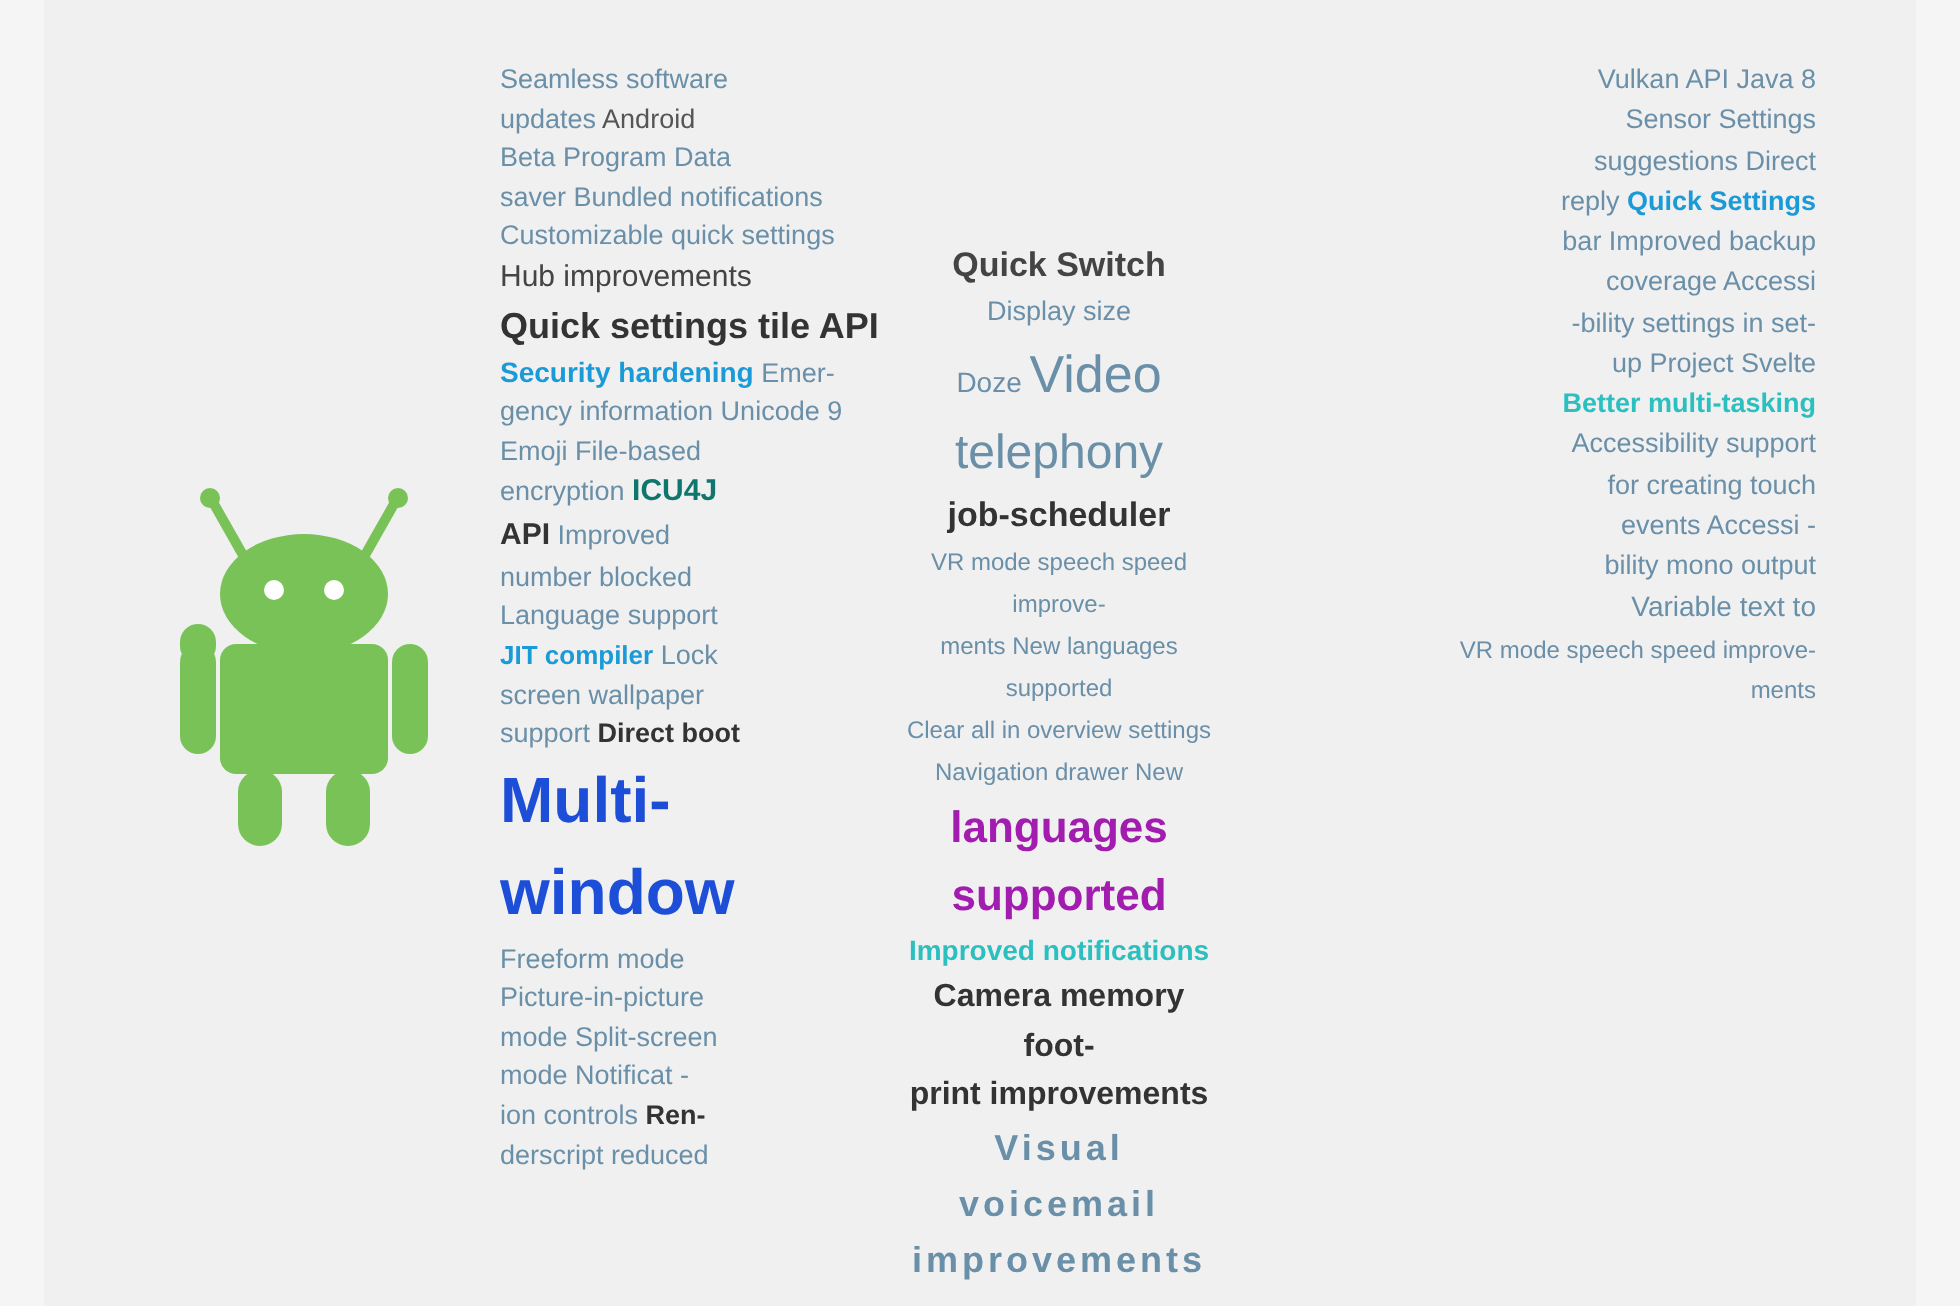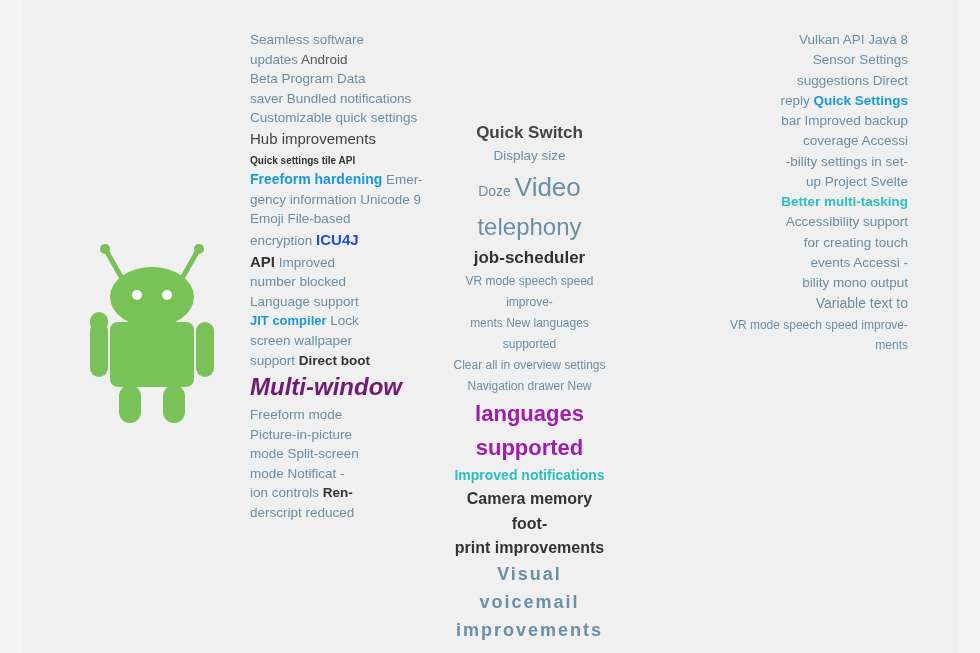--- a/index.html
+++ b/index.html
@@ -107,32 +107,32 @@
     </svg>
   </div>
 
   <div class="col-left">
     <span class="text-normal">Seamless software</span><br>
     <span class="text-normal">updates </span><span class="text-dark"> Android</span><br>
     <span class="text-normal">Beta Program  Data</span><br>
     <span class="text-normal">saver Bundled notifications</span><br>
     <span class="text-normal">Customizable quick settings</span><br>
     <span style="font-size:15px; color:#444;">Hub improvements</span><br>
-    <span class="text-bold" style="font-size:10px;">Quick settings tile API</span><br>
-    <span class="text-blue" style="font-size:14px;">Freeform hardening</span> <span class="text-normal"> Emer-</span><br>
+    <span class="text-bold" style="font-size:18px;">Quick settings tile API</span><br>
+    <span class="text-blue" style="font-size:14px;">Security hardening</span> <span class="text-normal"> Emer-</span><br>
     <span class="text-normal">gency information Unicode 9</span><br>
     <span class="text-normal">Emoji  File-based</span><br>
-    <span class="text-normal">encryption  </span><span style="font-weight:bold; color:#1d4ed8; font-size:15px;">ICU4J</span><br>
+    <span class="text-normal">encryption  </span><span style="font-weight:bold; color:#0f766e; font-size:15px;">ICU4J</span><br>
     <span style="font-weight:bold; color:#333; font-size:15px;">API</span><span class="text-normal">  Improved</span><br>
     <span class="text-normal">number  blocked</span><br>
     <span class="text-normal">Language support</span><br>
     <span class="text-blue" style="font-size:13px;">JIT compiler</span><span class="text-normal">  Lock</span><br>
     <span class="text-normal">screen wallpaper</span><br>
     <span class="text-normal">support </span><span class="text-bold"> Direct boot</span><br>
-    <span style="font-size:24px; font-weight:bold; color:#701a75;font-style:italic;">Multi-window</span><br>
+    <span style="font-size:32px; font-weight:bold; color:#1d4ed8;">Multi-window</span><br>
     <span class="text-normal">Freeform mode</span><br>
     <span class="text-normal">Picture-in-picture</span><br>
     <span class="text-normal">mode Split-screen</span><br>
     <span class="text-normal">mode  Notificat -</span><br>
     <span class="text-normal">ion controls </span><span class="text-bold"> Ren-</span><br>
     <span class="text-normal">derscript reduced</span>
   </div>
 
   <div class="col-middle">
     <span style="font-size:17px; font-weight:bold; color:#444;">Quick Switch</span><br>

